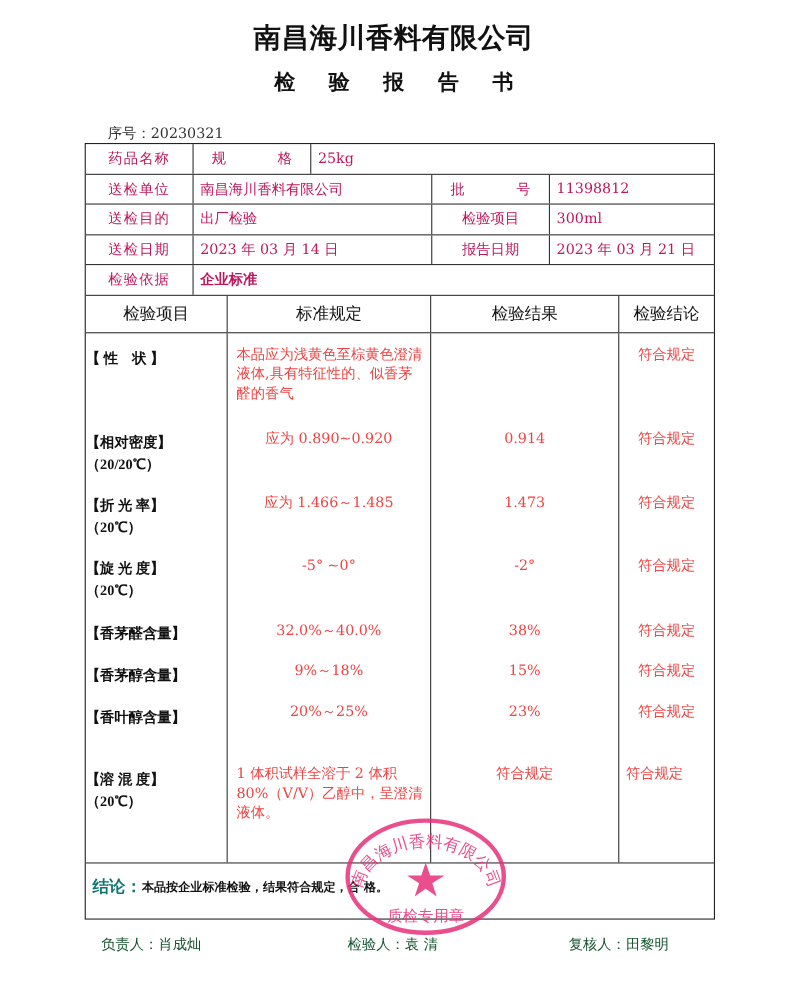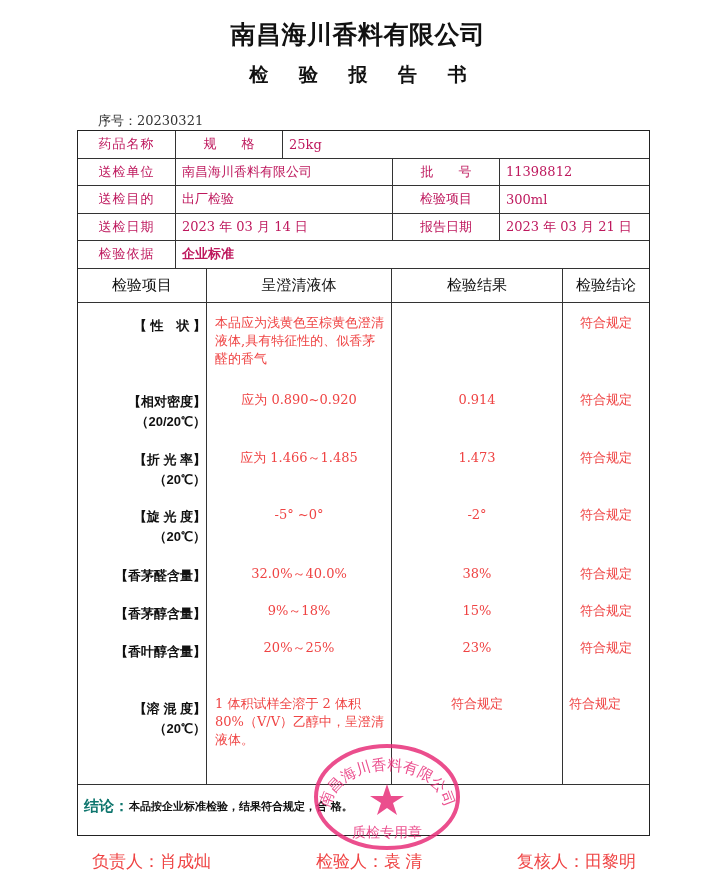--- a/index.html
+++ b/index.html
@@ -11,37 +11,37 @@
            font-family:"DejaVu Sans","Liberation Sans",sans-serif; font-size:19px; font-weight:bold; color:#111; letter-spacing:12px; padding-left:12px; box-sizing:border-box; }
   .serial { position:absolute; left:98px; top:112px; font-size:13px; color:#333; }
   .tbl { position:absolute; left:77px; top:130px; width:573px; border:1.5px solid #222; box-sizing:border-box; }
   .row { display:flex; border-bottom:1px solid #333; box-sizing:border-box; }
   .row:last-child { border-bottom:none; }
   .cell { box-sizing:border-box; border-right:1px solid #333; font-size:13px; display:flex; align-items:center; padding:0 6px; color:#be185d; }
   .cell:last-child { border-right:none; }
   .info .cell { height:26.5px; }
   .c1 { width:98px; justify-content:center; letter-spacing:1px; }
   .c2 { width:217px; }
-  .c3 { width:107px; justify-content:center; }
+  .c3 { width:107px; justify-content:center;font-family:Liberation Mono, monospace; }
   .c4 { flex:1; }
   .c2wide { flex:1; font-weight:bold; font-family:"DejaVu Sans","Liberation Sans",sans-serif; }
   .spaced { letter-spacing:4px; }
   .hdr .cell { height:33px; justify-content:center; font-family:"DejaVu Sans","Liberation Sans",sans-serif; font-weight:normal; font-size:15px; color:#111; }
   .k1 { width:129px; } .k2 { width:185px; } .k3 { width:171px; } .k4 { flex:1; }
   .body-row { display:flex; }
   .body-col { box-sizing:border-box; border-right:1px solid #333; position:relative; height:481px; }
   .body-col:last-child { border-right:none; }
   .item { position:absolute; left:0; right:0; font-size:13px; line-height:18px; color:#ef4444; }
   .item.center { text-align:center; }
-  .item.name { font-family:Liberation Sans, sans-serif; font-weight:bold; color:#111; text-align:right; font-size:13px; }
+  .item.name { font-family:Liberation Serif, serif; font-weight:bold; color:#111; text-align:left; font-size:13px; }
   .item.para { padding:0 6px 0 8px; text-align:left; }
   .concl { height:51px; border-top:1px solid #333; box-sizing:border-box; display:flex; align-items:flex-start; padding:12px 0 0 6px; }
   .concl .lead { font-family:"DejaVu Sans","Liberation Sans",sans-serif; font-weight:bold; font-size:15px; color:#0f766e; }
   .concl .txt { font-family:"DejaVu Sans","Liberation Sans",sans-serif; font-weight:bold; font-size:11px; color:#111; margin-top:2px; }
-  .sign { position:absolute; top:850px; font-size:17px; color:#ef4444;font-family:Liberation Serif, serif; }
+  .sign { position:absolute; top:850px; font-size:13px; color:#14532d; }
   .stamp { position:absolute; left:312px; top:742px; width:150px; height:110px; pointer-events:none; opacity:0.85; }
 </style>
 </head>
 <body>
 
 <div class="title">南昌海川香料有限公司</div>
 <div class="subtitle">检 验 报 告 书</div>
 
 <div class="serial">
   <span>序号：</span><span>20230321</span>
@@ -71,21 +71,21 @@
     <div class="cell c3">报告日期</div>
     <div class="cell c4">2023 年 03 月 21 日</div>
   </div>
   <div class="row info">
     <div class="cell c1">检验依据</div>
     <div class="cell c2wide">企业标准</div>
   </div>
 
   <div class="row hdr">
     <div class="cell k1">检验项目</div>
-    <div class="cell k2">呈澄清液体</div>
+    <div class="cell k2">标准规定</div>
     <div class="cell k3">检验结果</div>
     <div class="cell k4">检验结论</div>
   </div>
 
   <div class="body-row">
     <div class="body-col k1">
       <div class="item name" style="top:14px">【 性　状 】</div>
       <div class="item name" style="top:90px">【相对密度】</div>
       <div class="item name" style="top:110px">（20/20℃）</div>
       <div class="item name" style="top:148px">【折 光 率】</div>

